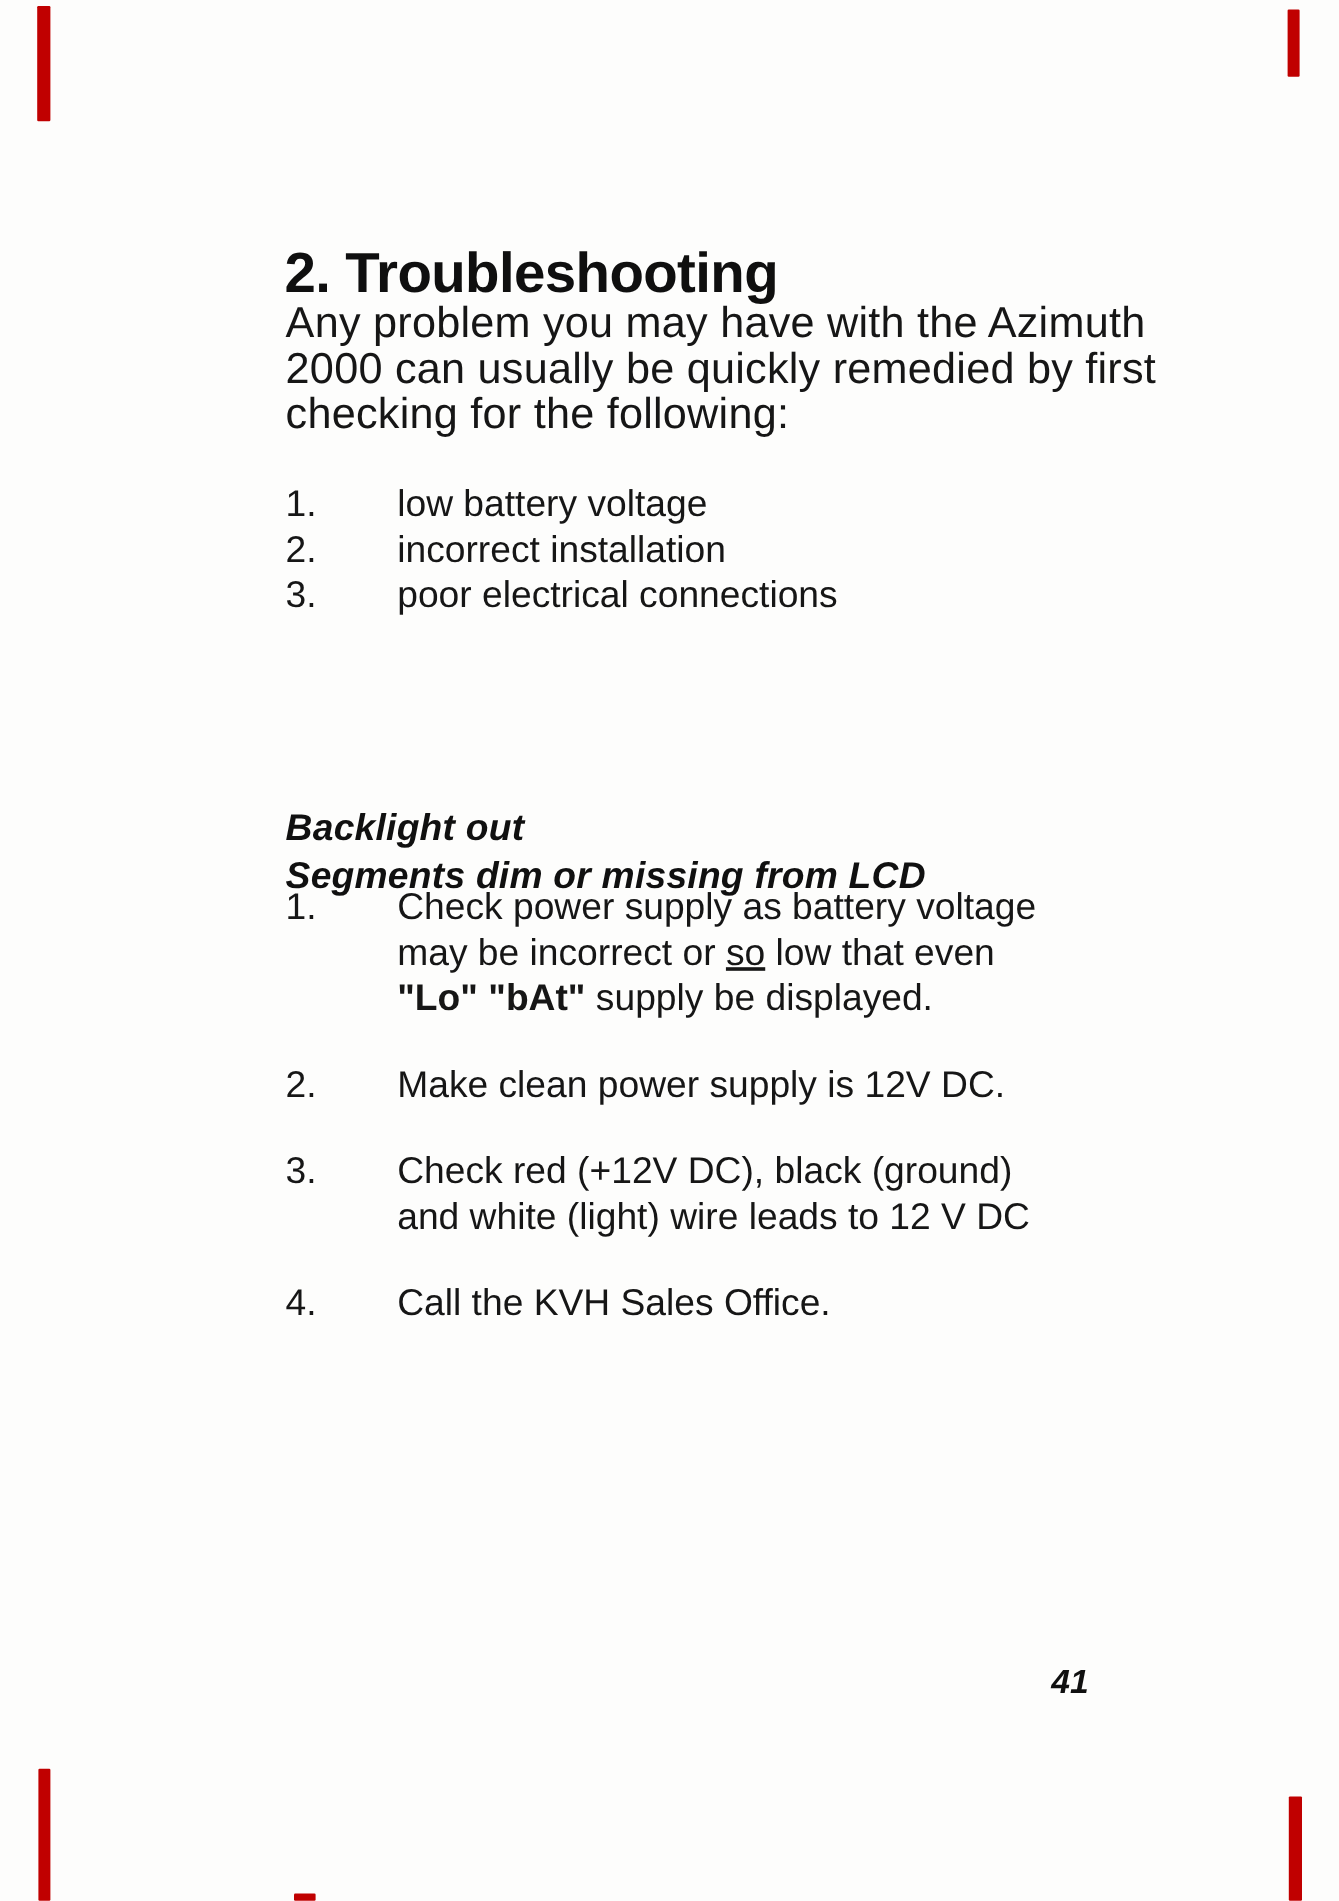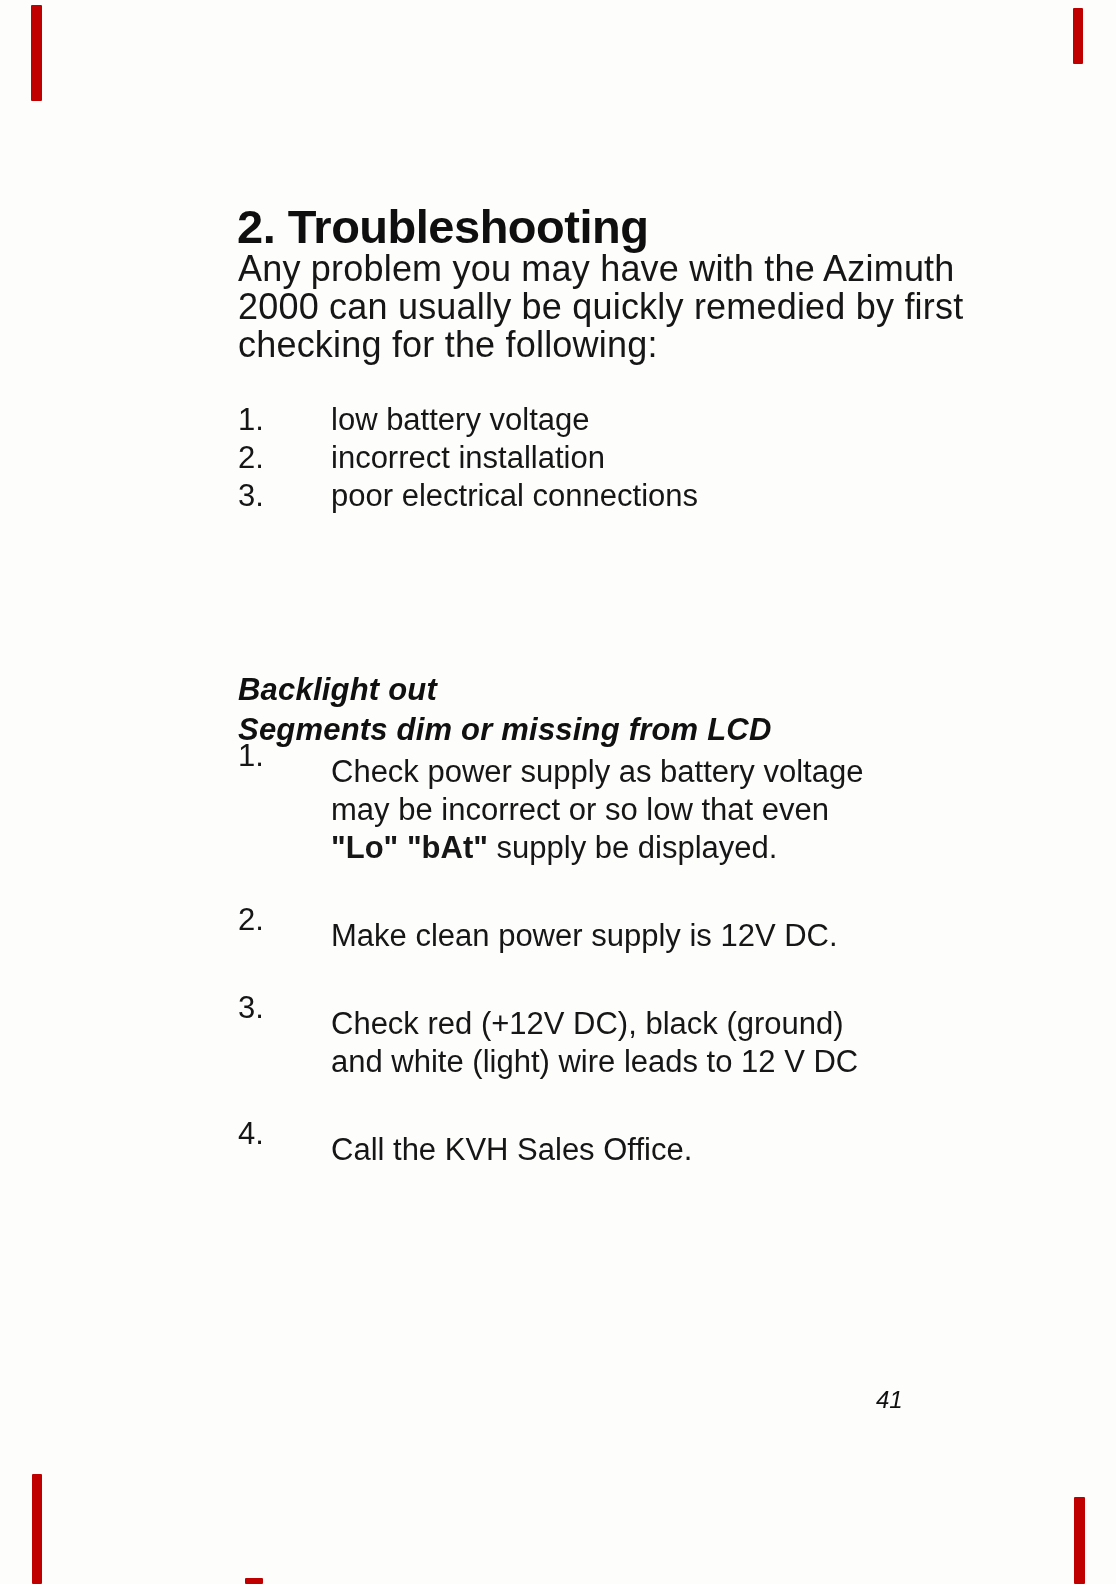--- a/index.html
+++ b/index.html
@@ -29,24 +29,24 @@
   .section-heading{
     position:absolute;left:238px;top:622px;
     font-size:31px;line-height:40px;
     font-weight:700;font-style:italic;
     letter-spacing:0.2px;color:#101010;margin-top:48px;
   }
   .steps{position:absolute;left:238px;top:737px;font-size:31px;line-height:38px;}
   .step{display:flex;margin-bottom:34px;}
   .step:last-child{margin-bottom:0;}
   .step .num{width:93px;flex:0 0 93px;}
-  .step .body{max-width:640px;margin-top:16px;}
+  .step .body{max-width:640px;}
   .page-number{
     position:absolute;left:876px;top:1386px;
-    font-size:24px;font-weight:400;font-style:italic;
+    font-size:28px;font-weight:700;font-style:italic;
     color:#101010;
   }
   
   .artifact{position:absolute;border-radius:1px;}
   .a-tl{left:31px;top:5px;width:11px;height:96px;}
   .a-tr{left:1073px;top:8px;width:10px;height:56px;}
   .a-bl{left:32px;top:1474px;width:10px;height:110px;}
   .a-br{left:1074px;top:1497px;width:11px;height:87px;}
   .a-bt{left:245px;top:1578px;width:18px;height:6px;}
 </style>
@@ -82,21 +82,21 @@
     <div>Backlight out</div>
     <div>Segments dim or missing from LCD</div>
   </div>
 
   <div class="steps">
 
     <div class="step">
       <span class="num">1.</span>
       <div class="body">
         <div><span>Check power supply as battery voltage</span></div>
-        <div><span>may be incorrect or </span><span style="">so</span><span> </span><span style="">low</span><span> that even</span></div>
+        <div><span>may be incorrect or </span><span style="text-decoration: underline;">so</span><span> </span><span style="">low</span><span> that even</span></div>
         <div><span style="font-weight: 700;">"Lo" "bAt"</span><span> supply be displayed.</span></div>
       </div>
     </div>
 
     <div class="step">
       <span class="num">2.</span>
       <div class="body">
         <div><span>Make clean power supply is 12V DC.</span></div>
       </div>
     </div>

